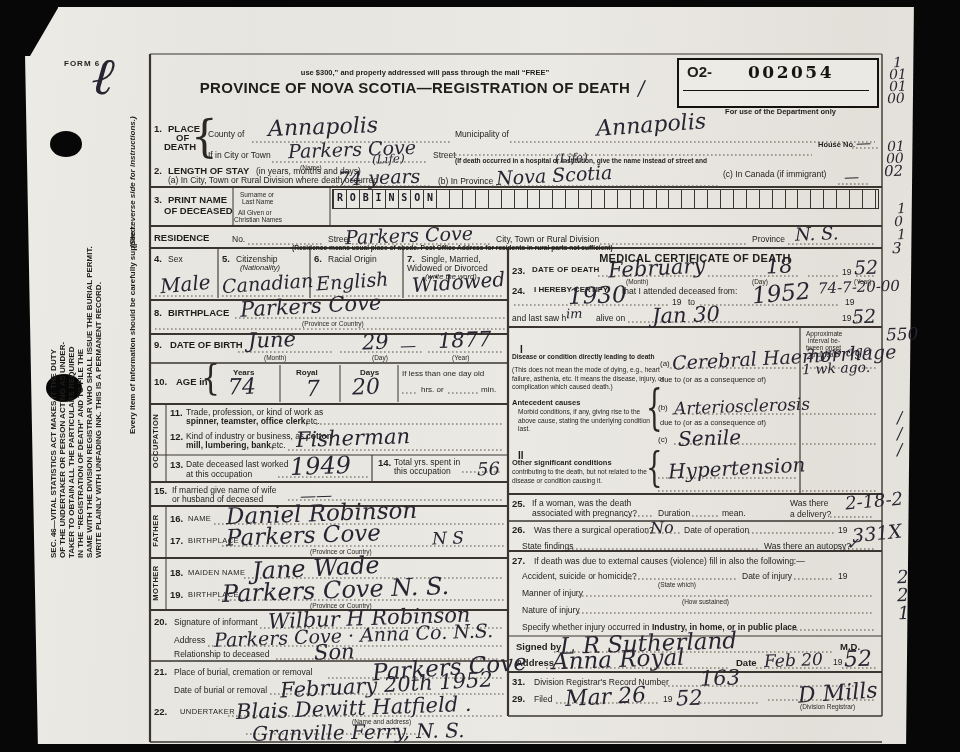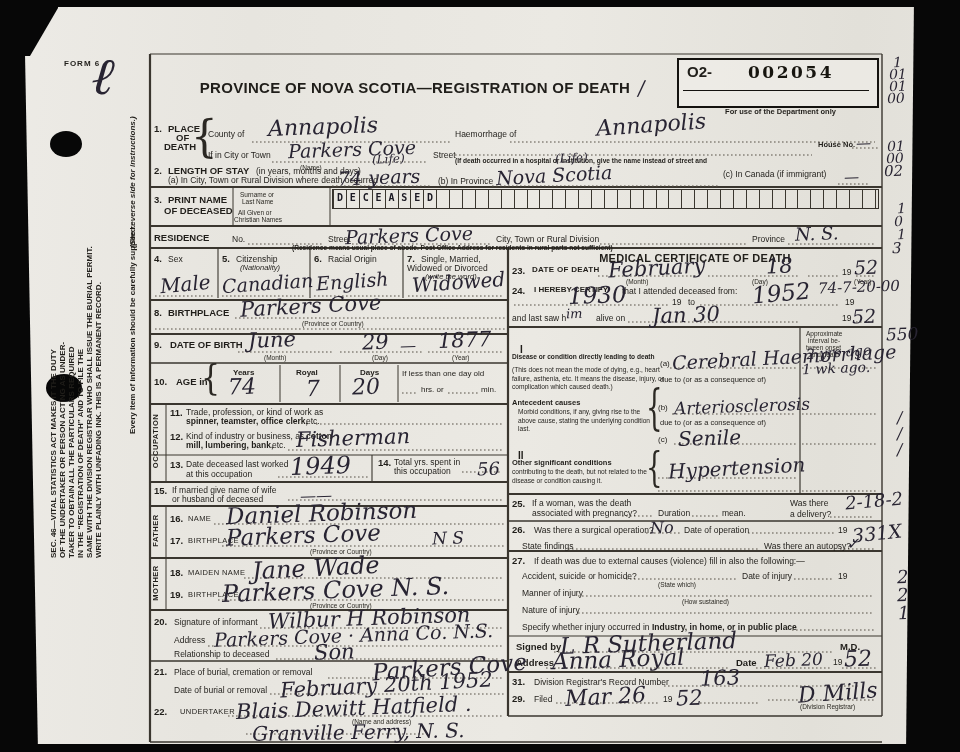--- a/index.html
+++ b/index.html
@@ -164,20 +164,21 @@
       <polygon points="0,0 58,0 58,8 30,56 0,56"></polygon>
       <polygon points="914,0 960,0 960,752 906,752"></polygon>
       <rect x="0" y="744" width="960" height="8"></rect>
       <ellipse cx="66" cy="144" rx="16" ry="13"></ellipse>
       <ellipse cx="64" cy="388" rx="18" ry="14"></ellipse>
     </g>
   </svg>
 
   <div class="t b t8" style="left:64px;top:60px;letter-spacing:1px">FORM 6</div>
   <div class="hw" style="left:92px;top:46px;font-size:52px;transform:rotate(6deg)">ℓ</div>
+  <div class="t b t75 ctr" style="left:190px;top:69px;width:470px">use $300,” and properly addressed will pass through the mail “FREE”</div>
   <div class="t b ctr" style="left:150px;top:80px;width:530px;font-size:15px;letter-spacing:.3px">PROVINCE OF NOVA SCOTIA—REGISTRATION OF DEATH</div>
   <div class="hw" style="left:638px;top:76px;font-size:20px">/</div>
   <div class="regbox" style="left:677px;top:58px;width:198px;height:46px"></div>
   <div class="t b" style="left:687px;top:64px;font-size:15px;z-index:4">O2-</div>
   <div class="txt" style="left:748px;top:62px;font:bold 17px 'DejaVu Serif',serif;letter-spacing:2.5px;color:#17150f;z-index:4">002054</div>
   <div class="txt" style="left:683px;top:90px;width:186px;border-top:1.8px solid #14120f;z-index:4"></div>
   <div class="t b t75 ctr" style="left:688px;top:108px;width:185px">For use of the Department only</div>
 
   <div class="rot" style="left:50px;top:558px;width:436px;height:64px">
     <div class="t b t8" style="position:static">SEC. 46—VITAL STATISTICS ACT MAKES IT THE DUTY</div>
@@ -190,21 +191,21 @@
   <div class="rot t b t8 it" style="left:129px;top:248px;width:122px">(See reverse side for instructions.)</div>
   <div class="rot t b t8" style="left:129px;top:434px;width:182px">Every item of information should be carefully supplied.</div>
 
   <div class="t t9" style="left:154px;top:124px">1.</div>
   <div class="t t9" style="left:168px;top:124px">PLACE</div>
   <div class="t t9" style="left:176px;top:133px">OF</div>
   <div class="t t9" style="left:164px;top:142px">DEATH</div>
   <div class="brace" style="left:191px;top:112px;font-size:42px;transform:scaleY(1.05)">{</div>
   <div class="t" style="left:208px;top:130px">County of</div>
   <div class="hw" style="left:268px;top:114px;font-size:22px">Annapolis</div>
-  <div class="t" style="left:455px;top:130px">Haemorrhage of</div>
+  <div class="t" style="left:455px;top:130px">Municipality of</div>
   <div class="hw" style="left:596px;top:112px;font-size:22px;transform:rotate(-4deg)">Annapolis</div>
   <div class="t" style="left:208px;top:151px">If in City or Town</div>
   <div class="hw" style="left:288px;top:138px;font-size:19px">Parkers Cove</div>
   <div class="sub" style="left:300px;top:164px">(Name)</div>
   <div class="t" style="left:433px;top:151px">Street</div>
   <div class="t b note" style="left:455px;top:157px;width:420px">(If death occurred in a hospital or institution, give the name instead of street and</div>
   <div class="t b t75" style="left:818px;top:141px">House No.</div>
   <div class="hw" style="left:856px;top:134px;font-size:15px">—</div>
 
   <div class="t t9" style="left:154px;top:166px">2.</div>
@@ -219,21 +220,21 @@
   <div class="t" style="left:723px;top:170px">(c) In Canada (if immigrant)</div>
   <div class="hw" style="left:844px;top:168px;font-size:15px">—</div>
 
   <div class="t t9" style="left:154px;top:195px">3.</div>
   <div class="t t9" style="left:168px;top:195px">PRINT NAME</div>
   <div class="t t9" style="left:164px;top:206px">OF DECEASED</div>
   <div class="sub" style="left:240px;top:191px">Surname or</div>
   <div class="sub" style="left:242px;top:198px">Last Name</div>
   <div class="sub" style="left:238px;top:209px">All Given or</div>
   <div class="sub" style="left:234px;top:216px">Christian Names</div>
-  <div class="grid" style="left:332px;top:189px;width:541px">DECEASED</div>
+  <div class="grid" style="left:332px;top:189px;width:541px">ROBINSON</div>
 
   <div class="t t9" style="left:154px;top:233px">RESIDENCE</div>
   <div class="t" style="left:232px;top:235px">No.</div>
   <div class="t" style="left:328px;top:235px">Street</div>
   <div class="hw" style="left:345px;top:224px;font-size:19px">Parkers Cove</div>
   <div class="t" style="left:496px;top:235px">City, Town or Rural Division</div>
   <div class="t" style="left:752px;top:235px">Province</div>
   <div class="hw" style="left:795px;top:223px;font-size:18px">N. S.</div>
   <div class="t b note" style="left:292px;top:244px;width:470px;white-space:nowrap">(Residence means usual place of abode.  Post Office Address for residents in rural parts not sufficient)</div>
 

